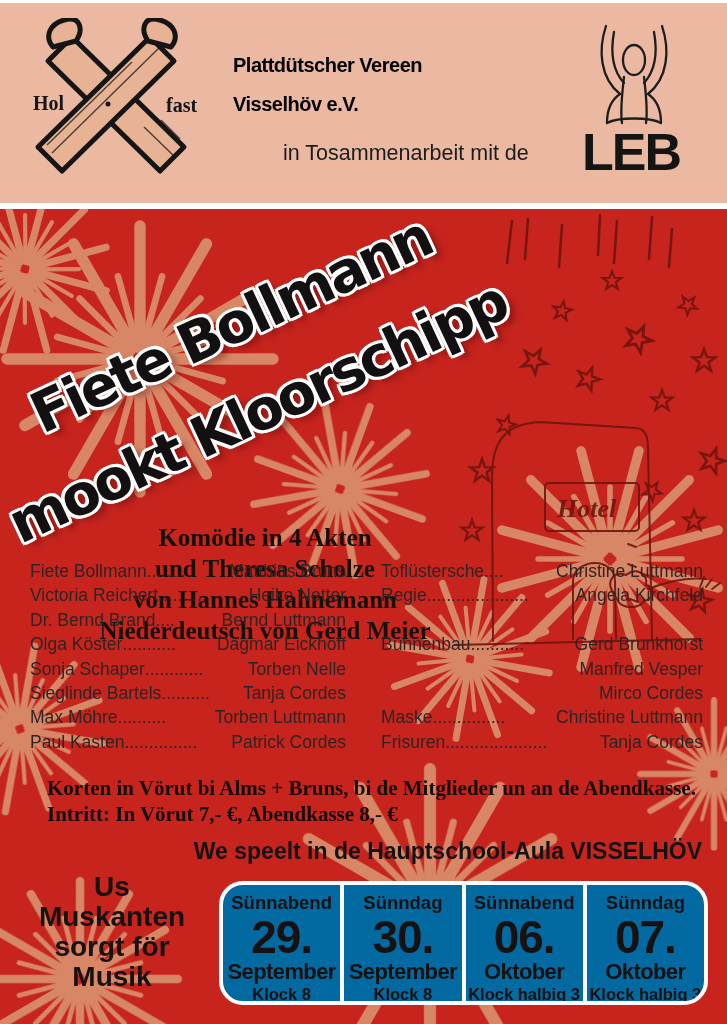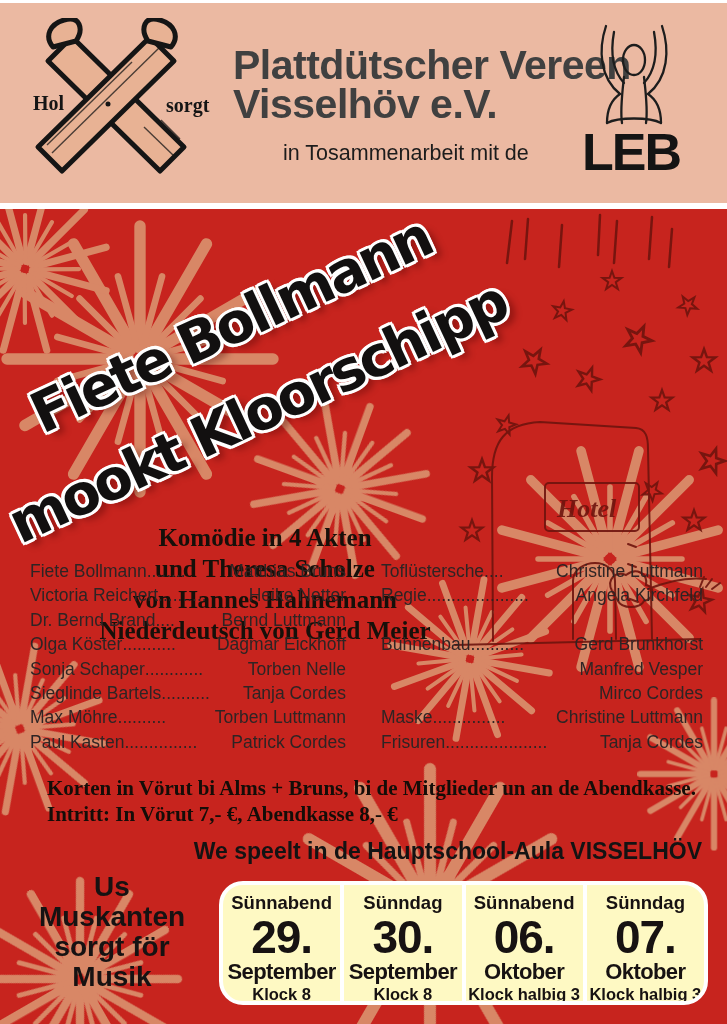--- a/index.html
+++ b/index.html
@@ -8,22 +8,22 @@
   .topline{position:absolute;top:0;left:0;width:100%;height:3px;background:#ffffff;z-index:6;}
 
   
   .header{position:absolute;top:0;left:0;width:727px;height:209px;background:#ebb9a2;
           border-bottom:6px solid #ffffff;box-sizing:border-box;z-index:3;}
   .woodlogo{position:absolute;left:22px;top:18px;width:180px;height:162px;}
   .hol-label,.fast-label{position:absolute;font-family:"Liberation Serif",serif;
           font-weight:bold;font-size:20px;color:#151515;}
   .hol-label{left:33px;top:92px;}
   .fast-label{left:166px;top:94px;}
-  .org{position:absolute;left:233px;top:46px;font-weight:bold;font-size:41px;
-       line-height:39px;color:#404040;letter-spacing:-0.5px;}
+  .org{position:absolute;left:233px;top:46px;font-weight:bold;font-size:20px;
+       line-height:39px;color:#000000;letter-spacing:-0.5px;}
   .coop{position:absolute;left:283px;top:141px;font-size:21.5px;font-weight:500;color:#1c1c1c;}
   .leblogo{position:absolute;left:556px;top:20px;width:164px;height:156px;}
 
   
   .red-body{position:absolute;top:209px;left:0;width:727px;height:815px;background:#c7241e;}
   .decor{position:absolute;top:0;left:0;width:727px;height:815px;pointer-events:none;}
 
   .t1,.t2{position:absolute;font-family:"DejaVu Sans",sans-serif;font-weight:bold;
           color:#121010;letter-spacing:-3px;white-space:nowrap;transform-origin:left bottom;
           text-shadow: 3px 0 #fff,-3px 0 #fff,0 3px #fff,0 -3px #fff,
@@ -48,21 +48,21 @@
   .tickets{position:absolute;left:47px;top:566px;width:685px;
            font-family:"Liberation Serif",serif;font-weight:bold;font-size:21px;
            line-height:26px;color:#140d08;z-index:2;}
   .venue{position:absolute;left:100px;right:25px;top:629px;text-align:right;
          font-weight:bold;font-size:23px;color:#131313;z-index:2;}
 
   .music{position:absolute;left:26px;top:663px;width:172px;text-align:center;
          font-weight:bold;font-size:28px;line-height:30px;color:#161212;z-index:2;}
 
   .dates{position:absolute;left:219px;top:672px;width:489px;height:124px;box-sizing:border-box;
-         background:#fef9c3;border:4px solid #ffffff;border-radius:24px;display:flex;
+         background:#0369a1;border:4px solid #ffffff;border-radius:24px;display:flex;
          overflow:hidden;z-index:2;}
   .dcol{flex:1 1 0;text-align:center;padding-top:7px;color:#171212;white-space:nowrap;}
   .dcol + .dcol{border-left:4px solid #ffffff;}
   .dday{font-weight:bold;font-size:18.5px;line-height:22px;}
   .dnum{font-weight:bold;font-size:46px;line-height:46px;letter-spacing:-1px;}
   .dmon{font-weight:bold;font-size:22px;line-height:24px;letter-spacing:-0.6px;}
   .dtime{font-weight:bold;font-size:16.5px;line-height:20px;}
 </style>
 </head>
 <body>
@@ -83,21 +83,21 @@
       <g stroke="#151515" stroke-width="1.4" opacity="0.75">
         <line x1="30" y1="134" x2="138" y2="28"></line>
         <line x1="25" y1="126" x2="110" y2="43"></line>
         <line x1="47" y1="145" x2="147" y2="47"></line>
         <line x1="122" y1="108" x2="152" y2="137"></line>
         <line x1="139" y1="101" x2="158" y2="120"></line>
       </g>
       <circle cx="86" cy="85" r="2.5" fill="#151515"></circle>
     </svg>
     <span class="hol-label">Hol</span>
-    <span class="fast-label">sorgt</span>
+    <span class="fast-label">fast</span>
 
     <div class="org">
       <div>Plattdütscher Vereen</div>
       <div>Visselhöv e.V.</div>
     </div>
     <div class="coop">in Tosammenarbeit mit de</div>
 
     <svg class="leblogo" viewBox="0 0 164 156" xmlns="http://www.w3.org/2000/svg">
       <g stroke="#1d1d1d" stroke-width="2.3" fill="none" stroke-linecap="round">
         <path d="M50,6 C42,30 44,58 64,74 C55,80 51,90 51,103"></path>

